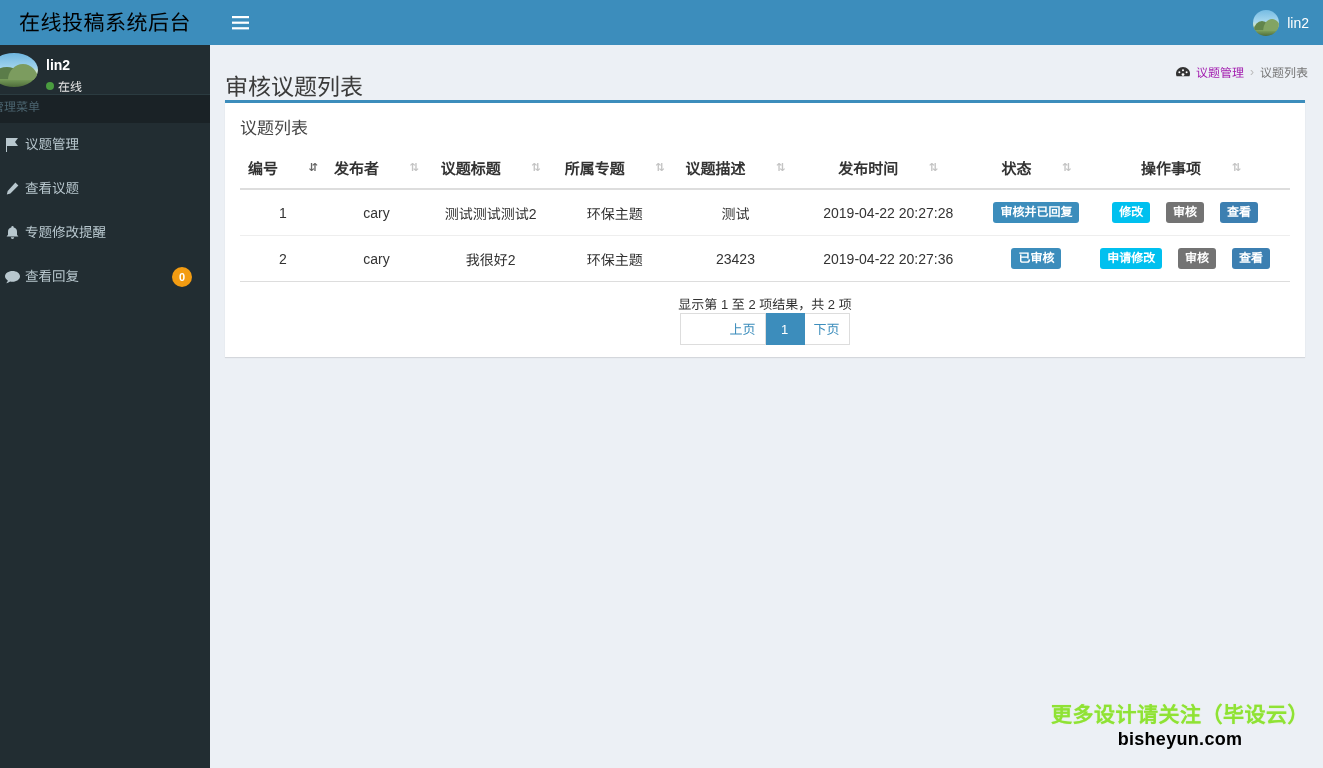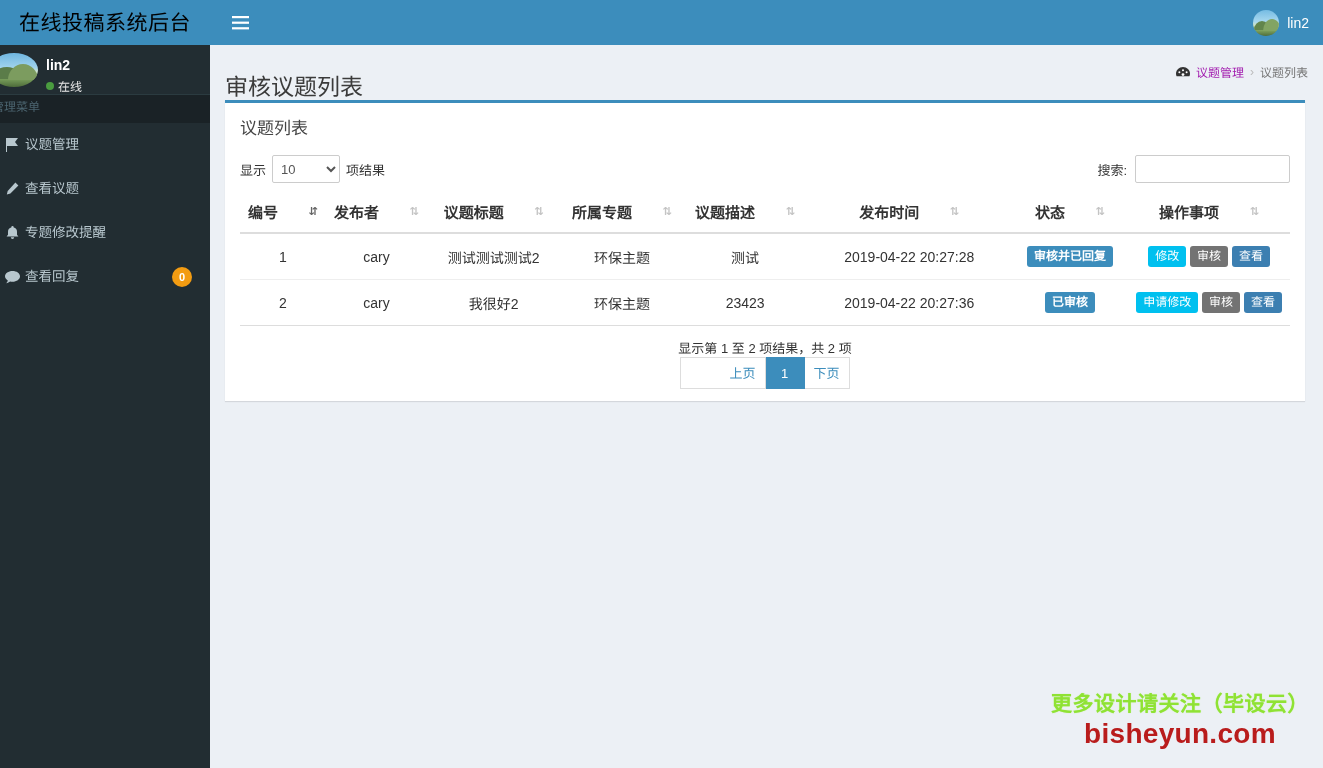--- a/index.html
+++ b/index.html
@@ -266,23 +266,23 @@
     font-size: 12px;
     font-weight: bold;
     line-height: 1.2;
   }
   .btn {
     display: inline-block;
     padding: 3px 7px;
     border-radius: 3px;
     color: #fff;
     font-size: 12px;
-    font-weight: normal;
+    font-weight: bold;
     line-height: 1.25;
-    margin-right: 0;
+    margin-right: 12px;
     border: none;
     cursor: pointer;
     font-family: "Liberation Sans", sans-serif;
   }
   .btn-info { background: #00c0ef; }
   .btn-warning { background: #737373; }
   .btn-primary { background: #3c7fb1; }
 
   
   .dt-bottom {
@@ -316,23 +316,23 @@
   }
   .watermark .wm1 {
     font-size: 21px;
     font-weight: bold;
     color: #8fe234;
     letter-spacing: 0.5px;
     text-shadow: 0 0 1px #b7ef7c;
     white-space: nowrap;
   }
   .watermark .wm2 {
-    font-size: 28px;
+    font-size: 18px;
     font-weight: bold;
-    color: #b91c1c;
+    color: #000000;
     letter-spacing: 0.3px;
     margin-top: 1px;
     white-space: nowrap;
   }
 </style>
 </head>
 <body>
 
 <div class="wrapper">
 
@@ -426,34 +426,20 @@
     </nav>
   </div>
 
   <section class="card">
     <div class="card-head">
       <span class="card-title">议题列表</span>
     </div>
 
     <div class="card-body">
 
-      <div class="dt-top">
-        <label class="dt-length">
-          <span>显示</span>
-          <select>
-            <option selected="">10</option><option>25</option><option>50</option><option>100</option>
-          </select>
-          <span>项结果</span>
-        </label>
-
-        <label class="dt-filter">
-          <span>搜索:</span>
-          <input type="text" placeholder="" style="">
-        </label>
-      </div>
 
       <table class="dt">
         <thead>
           <tr>
             <th style="width:68px"><span class="th-inner">
                   <span>编号</span>
                   <span class="sorter active">⇵</span>
                 </span></th>
             <th style="width:92px"><span class="th-inner">
                   <span>发布者</span>

